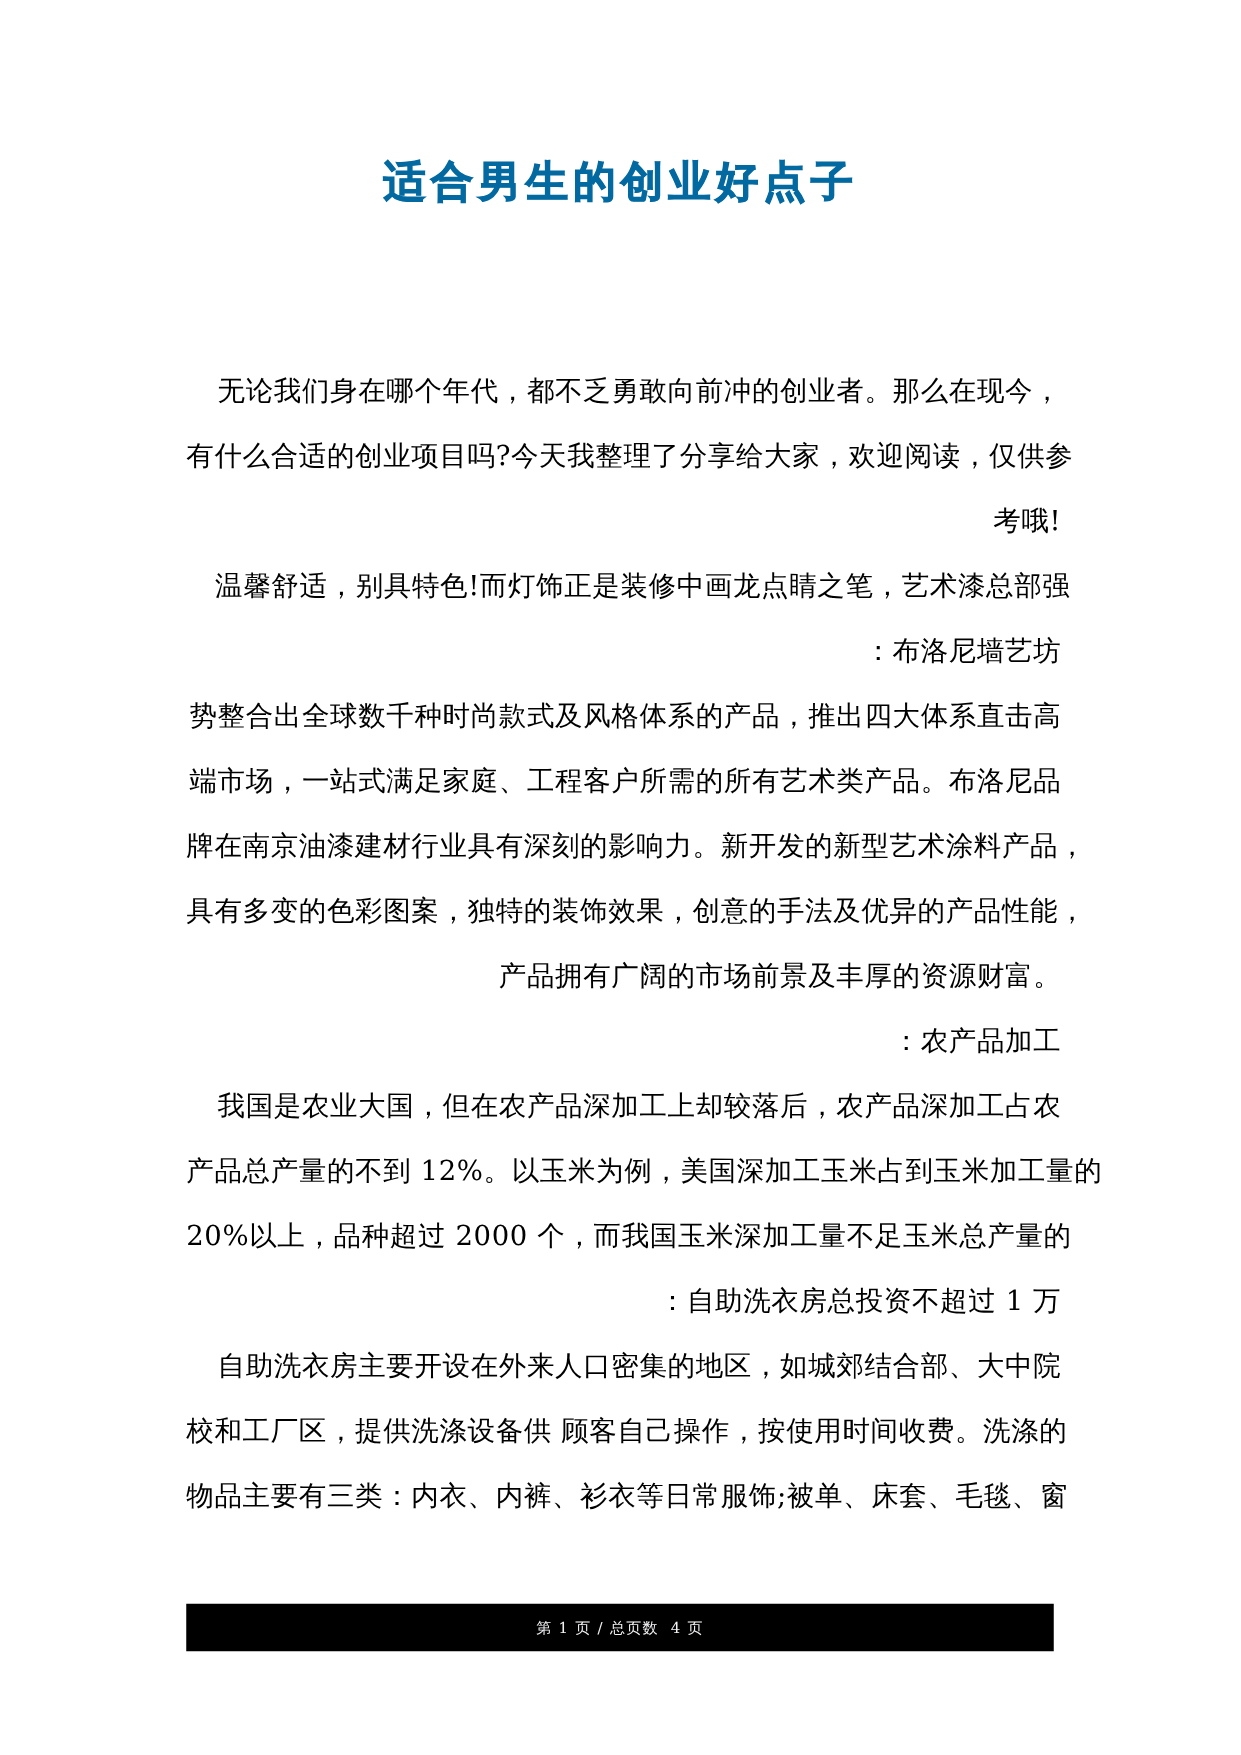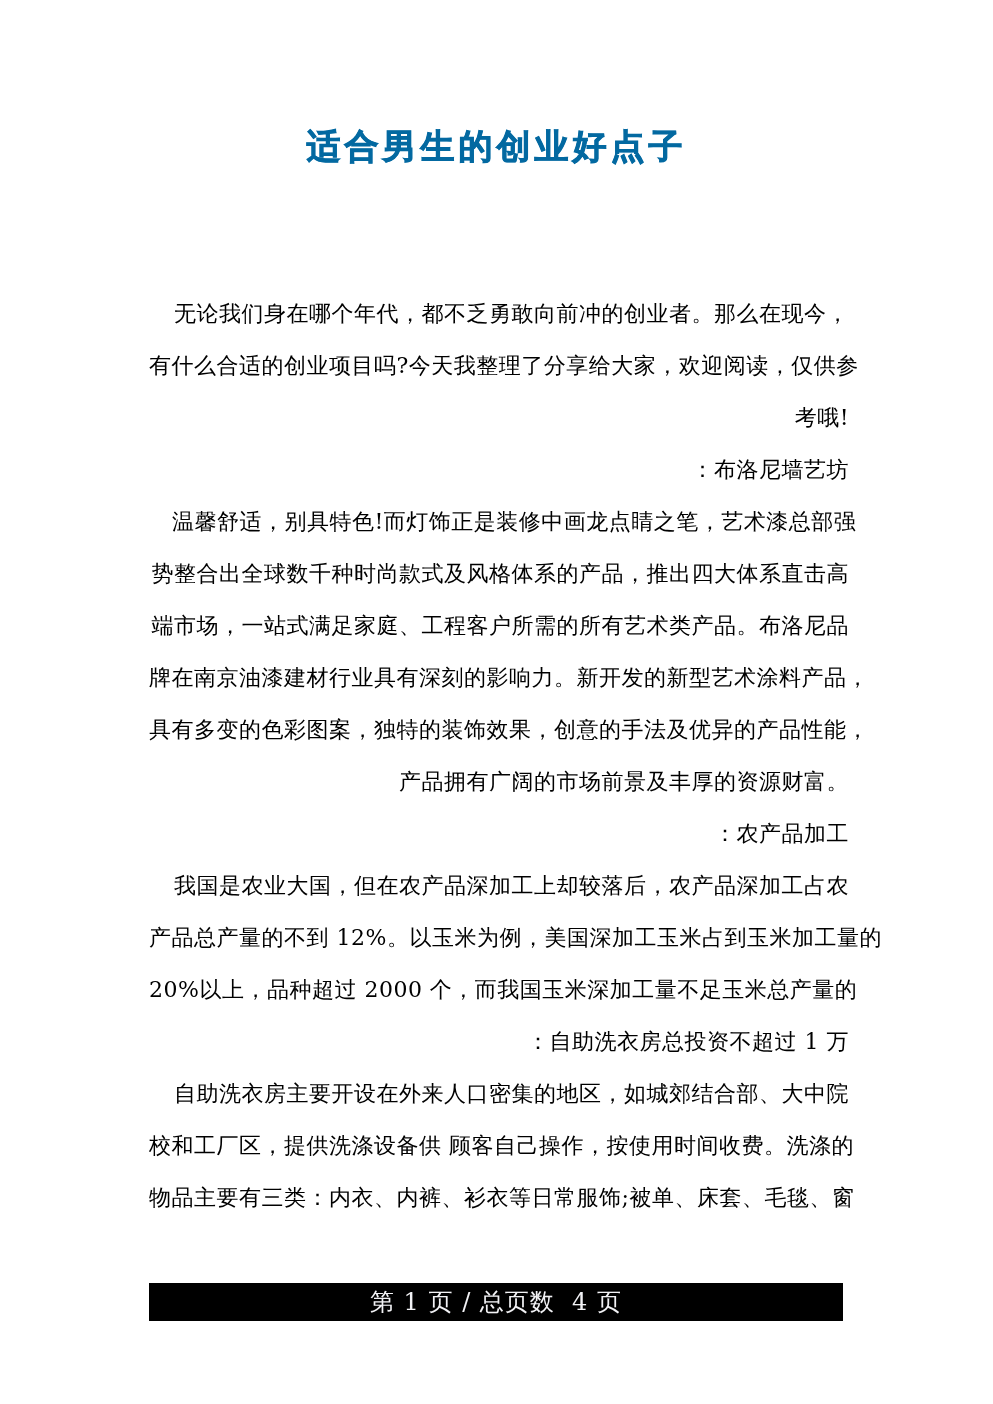--- a/index.html
+++ b/index.html
@@ -57,40 +57,40 @@
     top: 1283px;
     width: 694px;
     height: 38px;
     background: #000000;
     display: flex;
     align-items: center;
     justify-content: center;
   }
   .footer-text {
     color: #f2f2f5;
-    font-size: 24px;
+    font-size: 12px;
     letter-spacing: 1px;
     white-space: pre;
   }
 </style>
 </head>
 <body>
 
 <div class="page">
 
   <div class="doc-title" style="color: #0369a1;">适合男生的创业好点子</div>
 
   <div class="doc-body">
     <div class="line indent">无论我们身在哪个年代，都不乏勇敢向前冲的创业者。那么在现今，</div>
     <div class="line">有什么合适的创业项目吗?今天我整理了分享给大家，欢迎阅读，仅供参</div>
     <div class="line">考哦!</div>
 
+    <div class="line indent">温馨舒适，别具特色!而灯饰正是装修中画龙点睛之笔，艺术漆总部强</div>
+
     <div class="line indent">：布洛尼墙艺坊</div>
-
-    <div class="line indent">温馨舒适，别具特色!而灯饰正是装修中画龙点睛之笔，艺术漆总部强</div>
     <div class="line">势整合出全球数千种时尚款式及风格体系的产品，推出四大体系直击高</div>
     <div class="line">端市场，一站式满足家庭、工程客户所需的所有艺术类产品。布洛尼品</div>
     <div class="line">牌在南京油漆建材行业具有深刻的影响力。新开发的新型艺术涂料产品，</div>
     <div class="line">具有多变的色彩图案，独特的装饰效果，创意的手法及优异的产品性能，</div>
     <div class="line">产品拥有广阔的市场前景及丰厚的资源财富。</div>
 
     <div class="line indent">：农产品加工</div>
 
     <div class="line indent">我国是农业大国，但在农产品深加工上却较落后，农产品深加工占农</div>
     <div class="line">产品总产量的不到 12%。以玉米为例，美国深加工玉米占到玉米加工量的</div>

